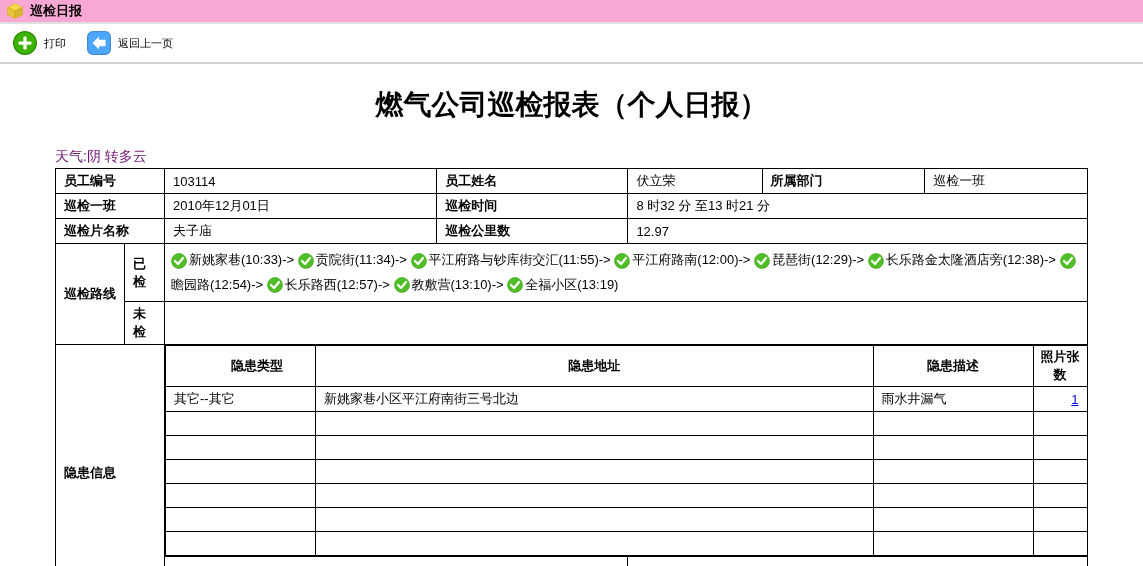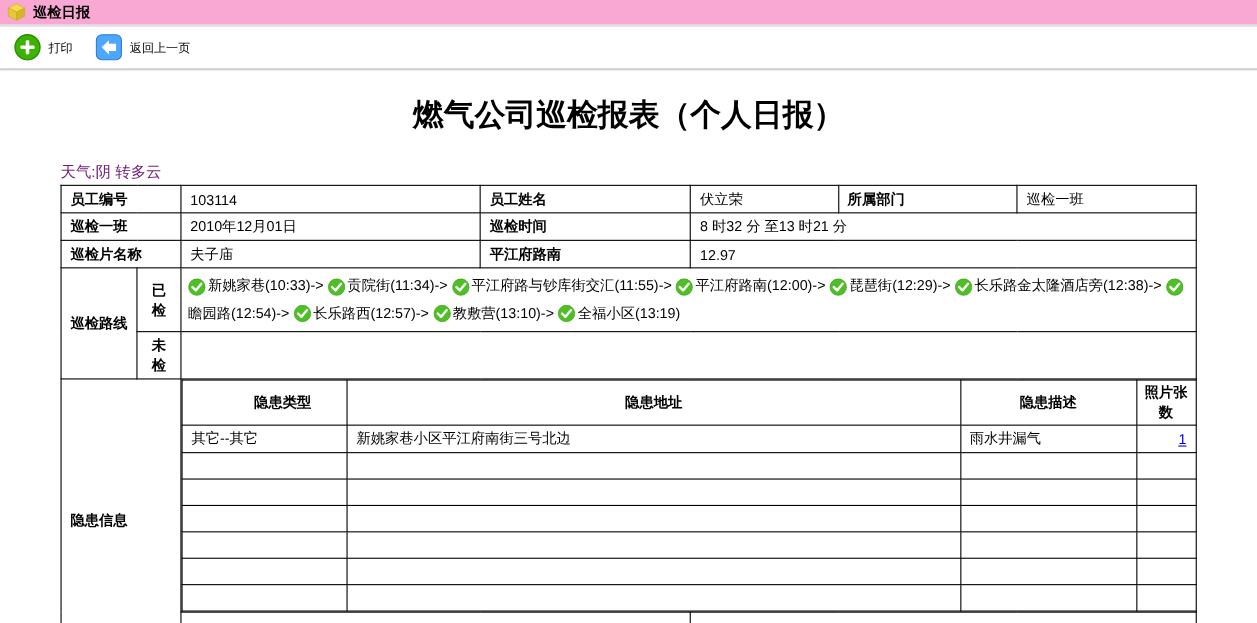--- a/index.html
+++ b/index.html
@@ -32,21 +32,21 @@
     
     .hazard-table { width: 100%; border-collapse: collapse; }
     .hazard-table td, .hazard-table th { border: 1px solid #000; padding: 2px 6px; font-size: 13px; height: 20px; }
     .hazard-table th { font-weight: bold; text-align: center; }
     .hazard-row td { height: 20px; }
     
     .photo-count { text-align: right; text-decoration: underline; color: #0000EE; cursor: pointer; }
     
     .footer-note { text-align: right; font-weight: bold; padding: 3px 6px; }
     .nested-container { padding: 0 !important; border: none !important; }
-    .sub-label { width: 40px; text-align: center; font-weight: bold; }
+    .sub-label { width: 40px; text-align: left; font-weight: bold; }
   </style>
 </head>
 <body>
 
 <div class="header-bar">
   <svg class="cube-icon" viewBox="0 0 24 24">
     <polygon points="12,2 22,7 12,12 2,7" fill="#f7d94c" stroke="#c9a800" stroke-width="0.6"></polygon>
     <polygon points="2,7 12,12 12,22 2,17" fill="#e5c63f" stroke="#c9a800" stroke-width="0.6"></polygon>
     <polygon points="22,7 12,12 12,22 22,17" fill="#d4b530" stroke="#c9a800" stroke-width="0.6"></polygon>
   </svg>
@@ -90,21 +90,21 @@
     </tr>
     <tr>
       <td class="lbl" colspan="2">巡检一班</td>
       <td>2010年12月01日</td>
       <td class="lbl-wide">巡检时间</td>
       <td colspan="3">8 时32 分  至13 时21 分</td>
     </tr>
     <tr>
       <td class="lbl" colspan="2">巡检片名称</td>
       <td>夫子庙</td>
-      <td class="lbl-wide">平江府路南</td>
+      <td class="lbl-wide">巡检公里数</td>
       <td colspan="3">12.97</td>
     </tr>
     <tr>
       <td class="lbl" rowspan="2" style="width:60px;">巡检路线</td>
       <td class="sub-label">已检</td>
       <td colspan="5" class="route-cell" id="route-checked"><svg class="check-icon" viewBox="0 0 16 16">
               <circle cx="8" cy="8" r="7.5" fill="#4fbf26" stroke="#3a9a1a" stroke-width="0.6"></circle>
               <path d="M4 8 L7 11 L12 5" stroke="#fff" stroke-width="2.2" fill="none" stroke-linecap="round" stroke-linejoin="round"></path>
             </svg><span>新姚家巷(10:33)</span>-&gt; <svg class="check-icon" viewBox="0 0 16 16">
               <circle cx="8" cy="8" r="7.5" fill="#4fbf26" stroke="#3a9a1a" stroke-width="0.6"></circle>

